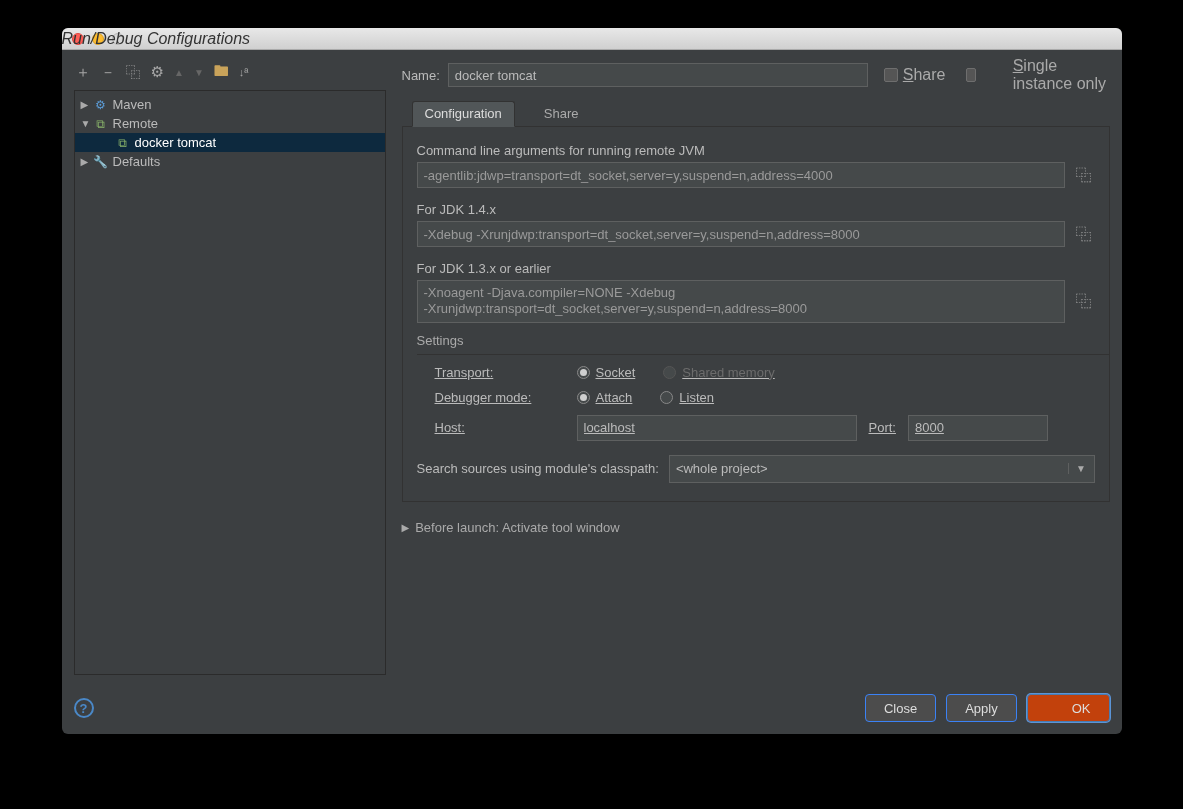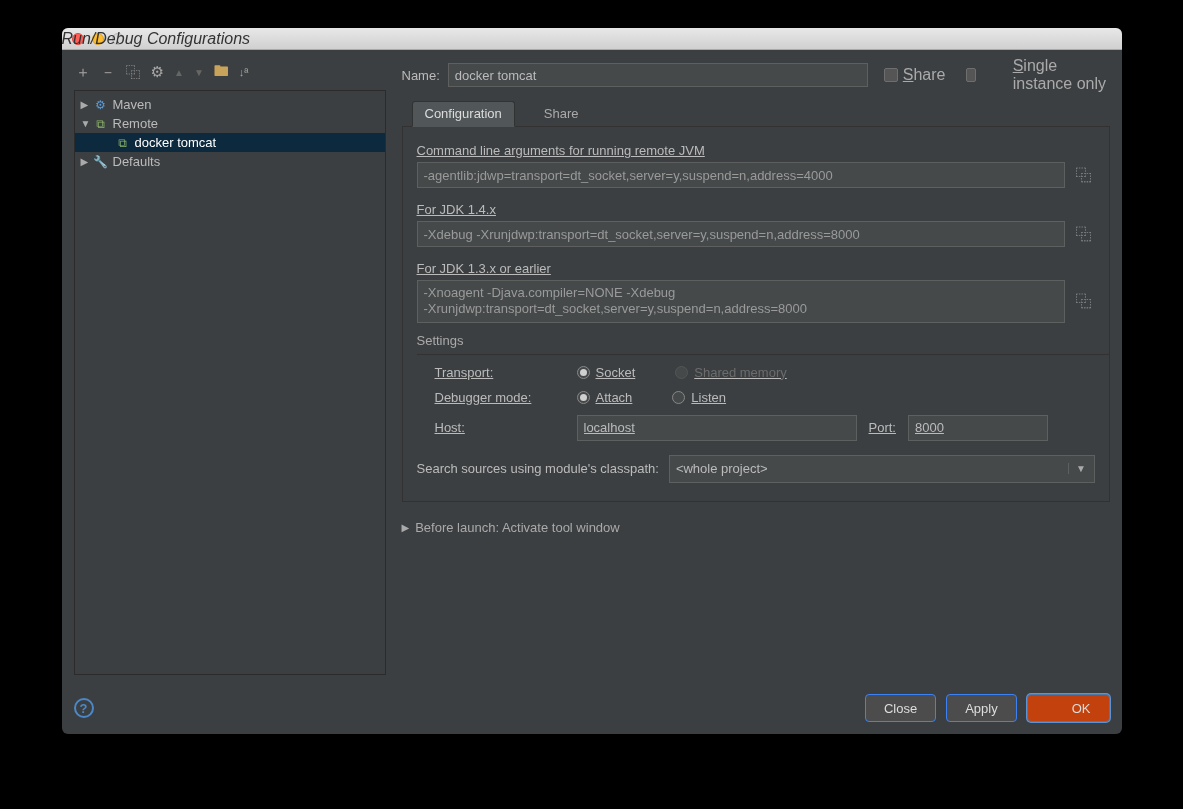--- a/index.html
+++ b/index.html
@@ -86,42 +86,42 @@
   border:1px solid transparent; border-bottom:none; cursor:default;
 }
 .tab.active {
   background:#515658; color:#dcdcdc; border:1px solid #323232; border-bottom:1px solid #515658;
   border-radius:3px 3px 0 0; position:relative; top:1px;
 }
 .panel {
   border:1px solid #323232; border-top:none; background:#3c3f41;
   padding:16px 14px 18px 14px;
 }
-.label { color:#bbbbbb; font-size:13px; margin-bottom:4px;text-decoration:underline; }
+.label { color:#bbbbbb; font-size:13px; margin-bottom:4px; }
 .ro-field {
   display:flex; align-items:center; gap:8px;
 }
 .ro-input {
   flex:1; background:#45494a; border:1px solid #5e6060; color:#9a9a9a;
   height:26px; padding:2px 6px; font-size:13px; display:flex; align-items:center;
 }
 .ro-input.multi { height:auto; padding:4px 6px; flex-direction:column; align-items:flex-start; line-height:1.25;}
 .copy-btn {
   width:22px; height:22px; display:flex; align-items:center; justify-content:center;
   color:#aaa; cursor:pointer; font-size:16px;
 }
 .section-gap { height:14px; }
 .settings-hr { height:1px; background:#323232; margin:6px -14px 10px 0;}
 .settings-title { color:#aaa; font-size:13px; }
 .settings-grid {
   display:grid; grid-template-columns:130px auto; row-gap:10px; column-gap:12px;
   align-items:center; padding-left:18px; margin-top:10px;text-decoration:underline;
 }
 .settings-grid .lbl { color:#bbb; }
-.radio-row { display:flex; align-items:center; gap:40px; }
+.radio-row { display:flex; align-items:center; gap:28px; }
 .radio { display:flex; align-items:center; gap:6px; color:#bbb; }
 .radio.disabled { color:#6c6c6c; }
 .radio .circle {
   width:13px; height:13px; border-radius:50%; border:1px solid #888; background:#45494a;
   display:flex; align-items:center; justify-content:center;
 }
 .radio.selected .circle::after {
   content:""; width:7px; height:7px; border-radius:50%; background:#cfcfcf;
 }
 .radio.disabled .circle { border-color:#555; }

